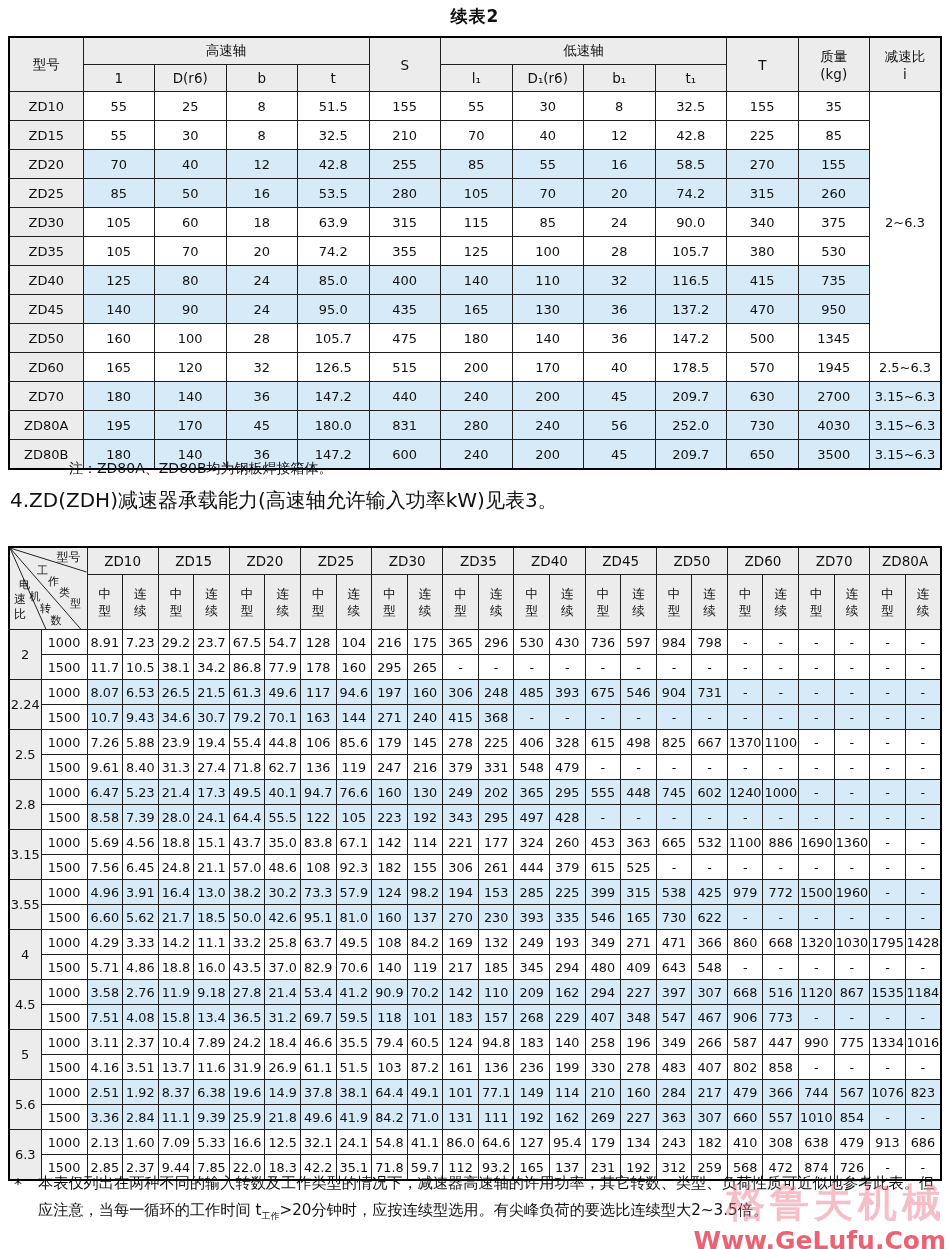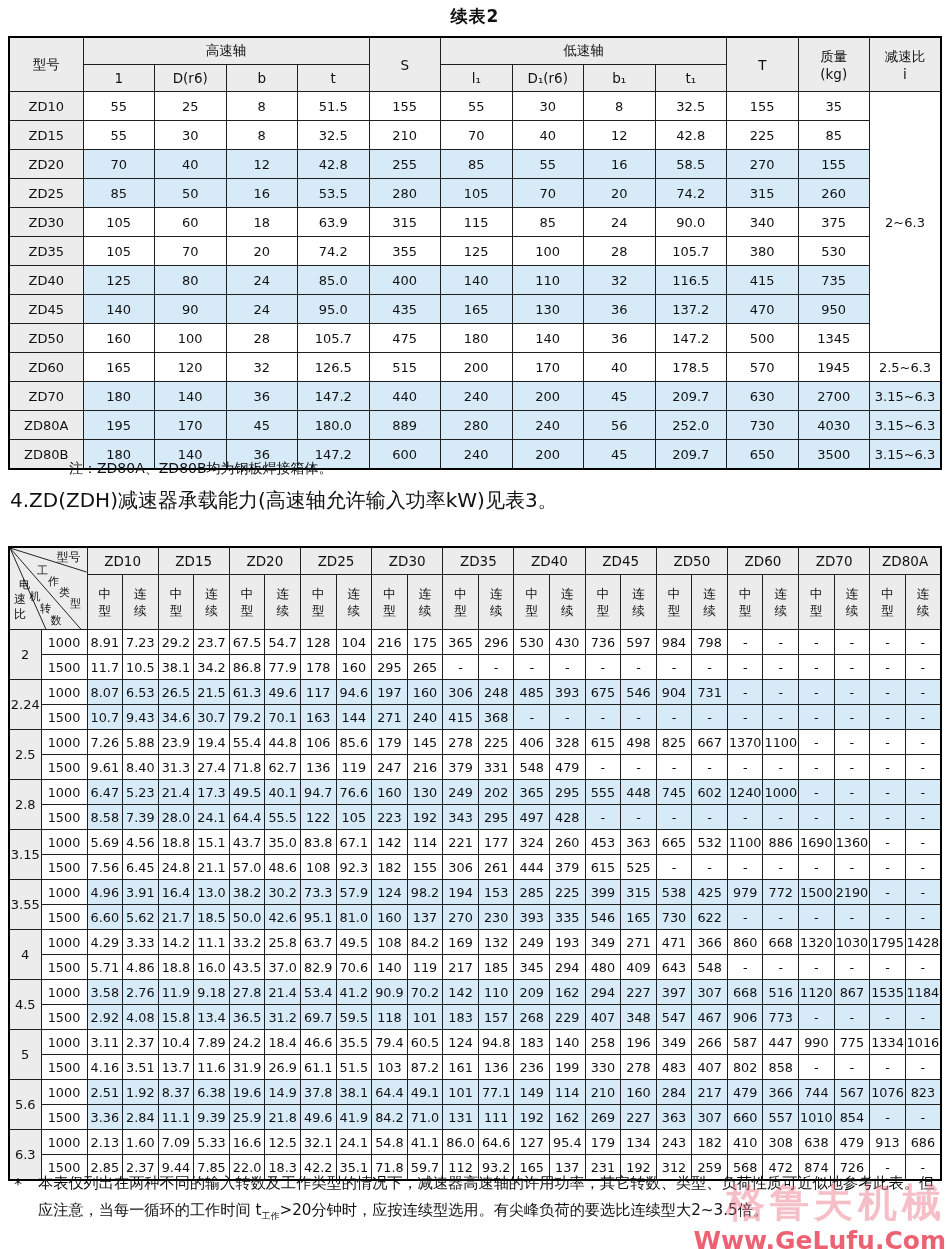--- a/index.html
+++ b/index.html
@@ -270,21 +270,21 @@
           <td>630</td>
           <td>2700</td>
           <td rowspan="1">3.15~6.3</td>
         </tr>
         <tr class="shaded">
           <th class="model">ZD80A</th>
           <td>195</td>
           <td>170</td>
           <td>45</td>
           <td>180.0</td>
-          <td>889</td>
+          <td>831</td>
           <td>280</td>
           <td>240</td>
           <td>56</td>
           <td>252.0</td>
           <td>730</td>
           <td>4030</td>
           <td rowspan="1">3.15~6.3</td>
         </tr>
         <tr class="shaded">
           <th class="model">ZD80B</th>
@@ -689,21 +689,21 @@
           <td>153</td>
           <td>285</td>
           <td>225</td>
           <td>399</td>
           <td>315</td>
           <td>538</td>
           <td>425</td>
           <td>979</td>
           <td>772</td>
           <td>1500</td>
-          <td>2190</td>
+          <td>1960</td>
           <td>-</td>
           <td>-</td>
         </tr>
         <tr class="shaded">
           <td class="rpm">1500</td>
           <td>6.60</td>
           <td>5.62</td>
           <td>21.7</td>
           <td>18.5</td>
           <td>50.0</td>
@@ -805,21 +805,21 @@
           <td>307</td>
           <td>668</td>
           <td>516</td>
           <td>1120</td>
           <td>867</td>
           <td>1535</td>
           <td>1184</td>
         </tr>
         <tr class="shaded">
           <td class="rpm">1500</td>
-          <td>2.92</td>
+          <td>7.51</td>
           <td>4.08</td>
           <td>15.8</td>
           <td>13.4</td>
           <td>36.5</td>
           <td>31.2</td>
           <td>69.7</td>
           <td>59.5</td>
           <td>118</td>
           <td>101</td>
           <td>183</td>

